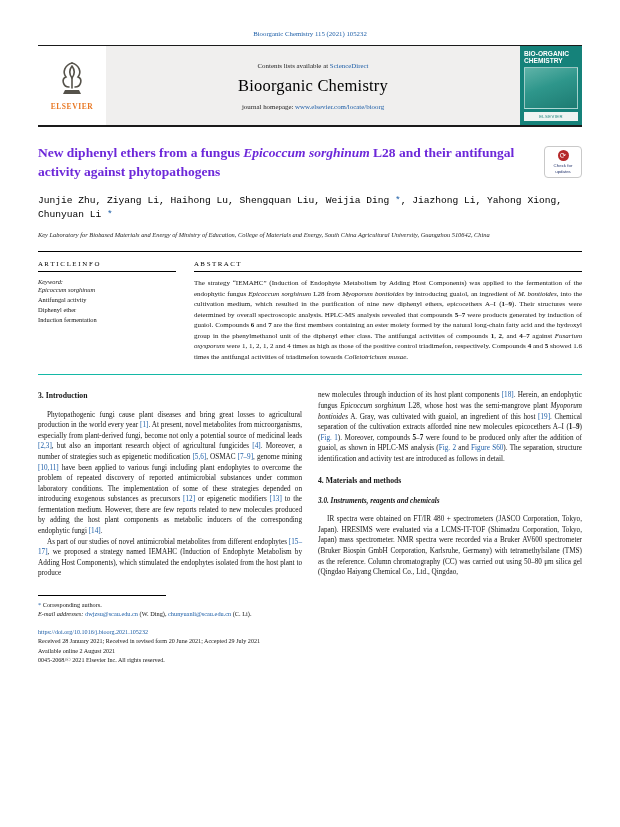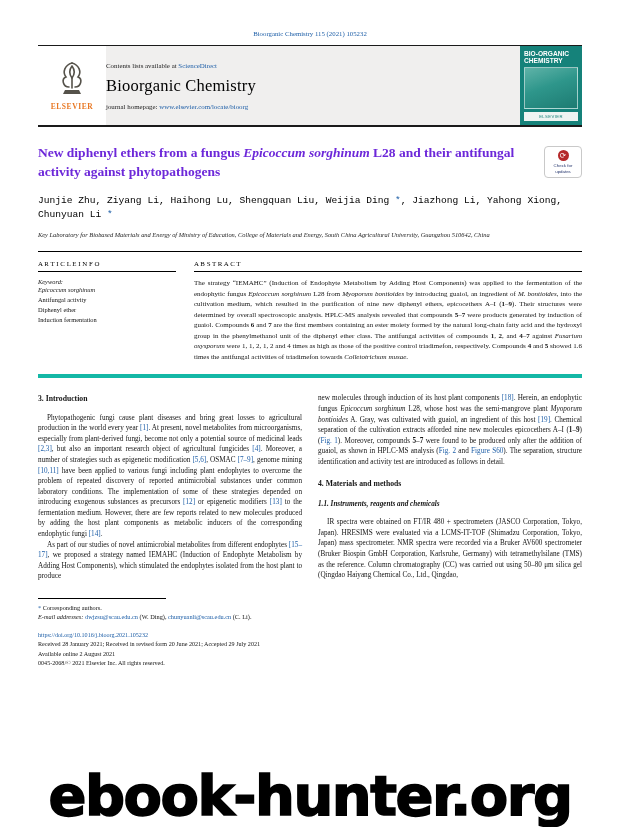--- a/index.html
+++ b/index.html
@@ -15,21 +15,21 @@
   .cite { margin-top:30px; text-align:center; font-size:6.8px; color:var(--link,#2060a8); }
 
   
   .hdr {
     margin-top:8px; display:flex; align-items:stretch; height:82px;
     background:var(--header-bg,#f0efee);
     border-top:1px solid #1a1a1a; border-bottom:2px solid #1a1a1a;
   }
   .logo-box { width:68px; background:#fff; display:flex; flex-direction:column; align-items:center; justify-content:center; }
   .elsevier-word { margin-top:2px; font-size:7.5px; font-weight:bold; letter-spacing:.6px; color:var(--orange,#e87722); }
-  .hdr-center { flex:1; display:flex; flex-direction:column; justify-content:center; gap:7px;border-radius:15px; }
+  .hdr-center { flex:1; display:flex; flex-direction:column; align-items:center; justify-content:center; gap:7px;border-radius:15px; }
   .contents-line, .homepage-line { font-size:6.9px; color:#222; }
   .journal-title { font-size:16.5px; font-weight:normal; color:#000; letter-spacing:.2px; }
   .lnk { color:var(--link,#2060a8); }
 
   .cover-box { width:62px; background:var(--teal,#15827a); padding:4px; display:flex; flex-direction:column; }
   .cover-title { color:#fff; font-family:"Liberation Sans",sans-serif; font-weight:bold; font-size:6.6px; line-height:1.08; }
   .cover-mid { flex:1; margin-top:3px; border:1px solid rgba(255,255,255,.55);
     background:linear-gradient(160deg,#5fb3a8 0%,#2e968b 45%,#1d7b72 100%); }
   .cover-bottom { height:9px; margin-top:3px; background:#eef4f2; color:var(--teal,#15827a);
     font-family:"Liberation Sans",sans-serif; font-size:4.2px; text-align:center; line-height:9px; letter-spacing:.4px; }
@@ -41,21 +41,21 @@
     margin-left:16px; margin-top:2px; padding:3px 2px; display:flex; flex-direction:column; align-items:center; }
   .badge-circle { width:11px; height:11px; border-radius:50%; background:var(--badge-red,#b5292a);
     color:#fff; font-size:7.5px; line-height:11px; text-align:center; font-family:"Liberation Sans",sans-serif; }
   .badge-text { margin-top:2px; font-family:"Liberation Sans",sans-serif; font-size:4.4px; line-height:1.25;
     color:#24356d; text-align:center; }
 
   .authors { margin-top:13px; font-size:9.6px; line-height:1.45; color:#000;font-family:Liberation Mono, monospace; }
   .affil { margin-top:8px; font-size:6.4px; font-style:italic; line-height:1.45; color:#222; }
 
   
-  .infoblock { margin-top:12px; border-top:1px solid #000; border-bottom:4px solid #14b8a6;
+  .infoblock { margin-top:12px; border-top:1px solid #000; border-bottom:1px solid #14b8a6;
     display:flex; gap:18px; padding:8px 0 12px; }
   .info-left { width:138px; flex-shrink:0; }
   .info-right { flex:1; }
   .info-h { font-size:6.9px; color:#000; }
   .h-rule { height:1px; background:#000; margin:4px 0 6px; }
   .kw-label { font-size:6.4px; font-style:italic; }
   .kw { font-size:6.4px; line-height:1.55; }
   .abs-text { font-size:7px; line-height:1.5; text-align:justify; }
 
   
@@ -142,34 +142,33 @@
 
     <div class="body-cols">
       <div class="col">
         <h2 class="sec-h">3. Introduction</h2>
         <p class="indent">Phytopathogenic fungi cause plant diseases and bring great losses to agricultural production in the world every year <span class="lnk">[1]</span>. At present, novel metabolites from microorganisms, especially from plant-derived fungi, become not only a potential source of medicinal leads <span class="lnk">[2,3]</span>, but also an important research object of agricultural fungicides <span class="lnk">[4]</span>. Moreover, a number of strategies such as epigenetic modification <span class="lnk">[5,6]</span>, OSMAC <span class="lnk">[7–9]</span>, genome mining <span class="lnk">[10,11]</span> have been applied to various fungi including plant endophytes to overcome the problem of repeated discovery of reported antimicrobial substances under common laboratory conditions. The implementation of some of these strategies depended on introducing exogenous substances as precursors <span class="lnk">[12]</span> or epigenetic modifiers <span class="lnk">[13]</span> to the fermentation medium. However, there are few reports related to new molecules produced by adding the host plant components as metabolic inducers of the corresponding endophytic fungi <span class="lnk">[14]</span>.</p>
         <p class="indent">As part of our studies of novel antimicrobial metabolites from different endophytes <span class="lnk">[15–17]</span>, we proposed a strategy named IEMAHC (Induction of Endophyte Metabolism by Adding Host Components), which stimulated the endophytes isolated from the host plant to produce</p>
       </div>
       <div class="col">
         <p>new molecules through induction of its host plant components <span class="lnk">[18]</span>. Herein, an endophytic fungus <i>Epicoccum sorghinum</i> L28, whose host was the semi-mangrove plant <i>Myoporum bontioides</i> A. Gray, was cultivated with guaiol, an ingredient of this host <span class="lnk">[19]</span>. Chemical separation of the cultivation extracts afforded nine new molecules epicocethers A–I (<b>1</b>–<b>9</b>) (<span class="lnk">Fig. 1</span>). Moreover, compounds <b>5</b>–<b>7</b> were found to be produced only after the addition of guaiol, as shown in HPLC-MS analysis (<span class="lnk">Fig. 2</span> and <span class="lnk">Figure S60</span>). The separation, structure identification and activity test are introduced as follows in detail.</p>
         <h2 class="sec-h" style="margin-top:11px;">4. Materials and methods</h2>
-        <h3 class="sub-h">1.1. Instruments, reagents and chemicals</h3>
+        <h3 class="sub-h">3.0. Instruments, reagents and chemicals</h3>
         <p class="indent">IR spectra were obtained on FT/IR 480 + spectrometers (JASCO Corporation, Tokyo, Japan). HRESIMS were evaluated via a LCMS-IT-TOF (Shimadzu Corporation, Tokyo, Japan) mass spectrometer. NMR spectra were recorded via a Bruker AV600 spectrometer (Bruker Biospin GmbH Corporation, Karlsruhe, Germany) with tetramethylsilane (TMS) as the reference. Column chromatography (CC) was carried out using 50–80 μm silica gel (Qingdao Haiyang Chemical Co., Ltd., Qingdao,</p>
       </div>
     </div>
 
     <div class="footnote">
       <div class="fn-rule"></div>
       <div class="fn"><span class="lnk">*</span> Corresponding authors.</div>
       <div class="fn"><i>E-mail addresses:</i> <span class="lnk">dwjzsu@scau.edu.cn</span> (W. Ding), <span class="lnk">chunyuanli@scau.edu.cn</span> (C. Li).</div>
     </div>
 
     <div class="imprint">
       <div class="lnk">https://doi.org/10.1016/j.bioorg.2021.105232</div>
       <div>Received 28 January 2021; Received in revised form 20 June 2021; Accepted 29 July 2021</div>
       <div>Available online 2 August 2021</div>
       <div>0045-2068/© 2021 Elsevier Inc. All rights reserved.</div>
     </div>
 
   </div>
 
-  <div class="watermark">ebook-hunter.org</div>
 </div>
 
 </body></html>

